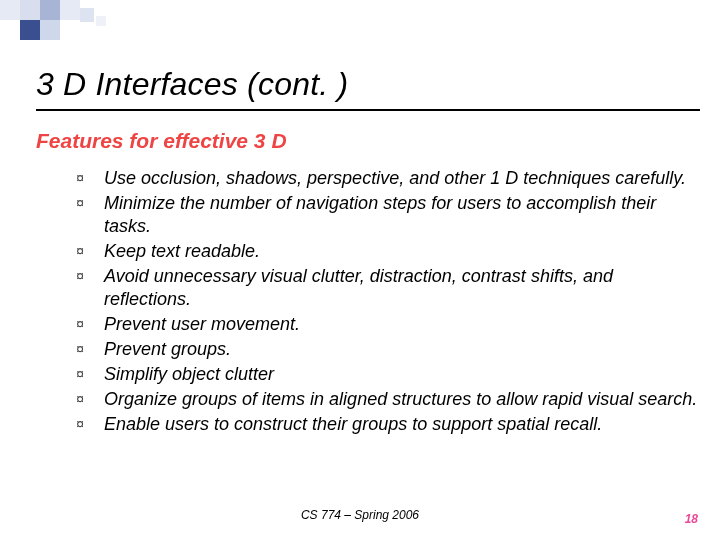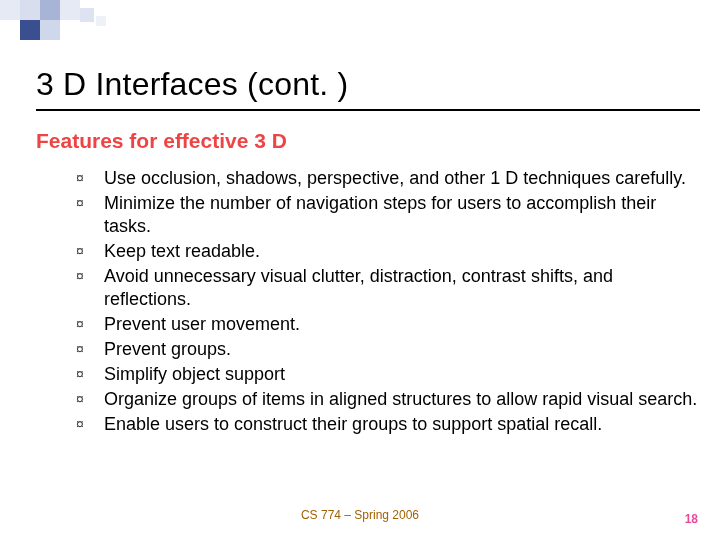--- a/index.html
+++ b/index.html
@@ -1,15 +1,15 @@
 <!DOCTYPE html>
 <html><head>
 <meta charset="utf-8">
 <style>
-  * { box-sizing: border-box; margin: 0; padding: 0; }
+  * { box-sizing: border-box; margin: 0; padding: 0; font-style: italic; }
   html, body { width: 720px; height: 540px; }
   body {
     font-family: Arial, Helvetica, sans-serif;
     background: #fff;
     position: relative;
     overflow: hidden;
   }
   .corner-deco {
     position: absolute;
     left: 0; top: 0;
@@ -66,21 +66,21 @@
     position: absolute;
     left: 0; right: 0;
     bottom: 14px;
     height: 18px;
   }
   .footer-center {
     position: absolute;
     left: 0; right: 0;
     text-align: center;
     font-size: 12px;
-    color: #a16207;
+    color: #000000;
   }
   .footer-pagenum {
     position: absolute;
     right: 22px;
     bottom: 0;
     font-size: 12px;
     font-weight: 700;
     color: #ec4899;
   }
 </style>
@@ -122,21 +122,21 @@
     <div class="item">
       <span class="bullet">¤</span>
       <span class="item-text">Prevent user movement.</span>
     </div>
     <div class="item">
       <span class="bullet">¤</span>
       <span class="item-text">Prevent groups.</span>
     </div>
     <div class="item">
       <span class="bullet">¤</span>
-      <span class="item-text">Simplify object support</span>
+      <span class="item-text">Simplify object clutter</span>
     </div>
     <div class="item">
       <span class="bullet">¤</span>
       <span class="item-text">Organize groups of items in aligned structures to allow rapid visual search.</span>
     </div>
     <div class="item">
       <span class="bullet">¤</span>
       <span class="item-text">Enable users to construct their groups to support spatial recall.</span>
     </div>
   </div>

